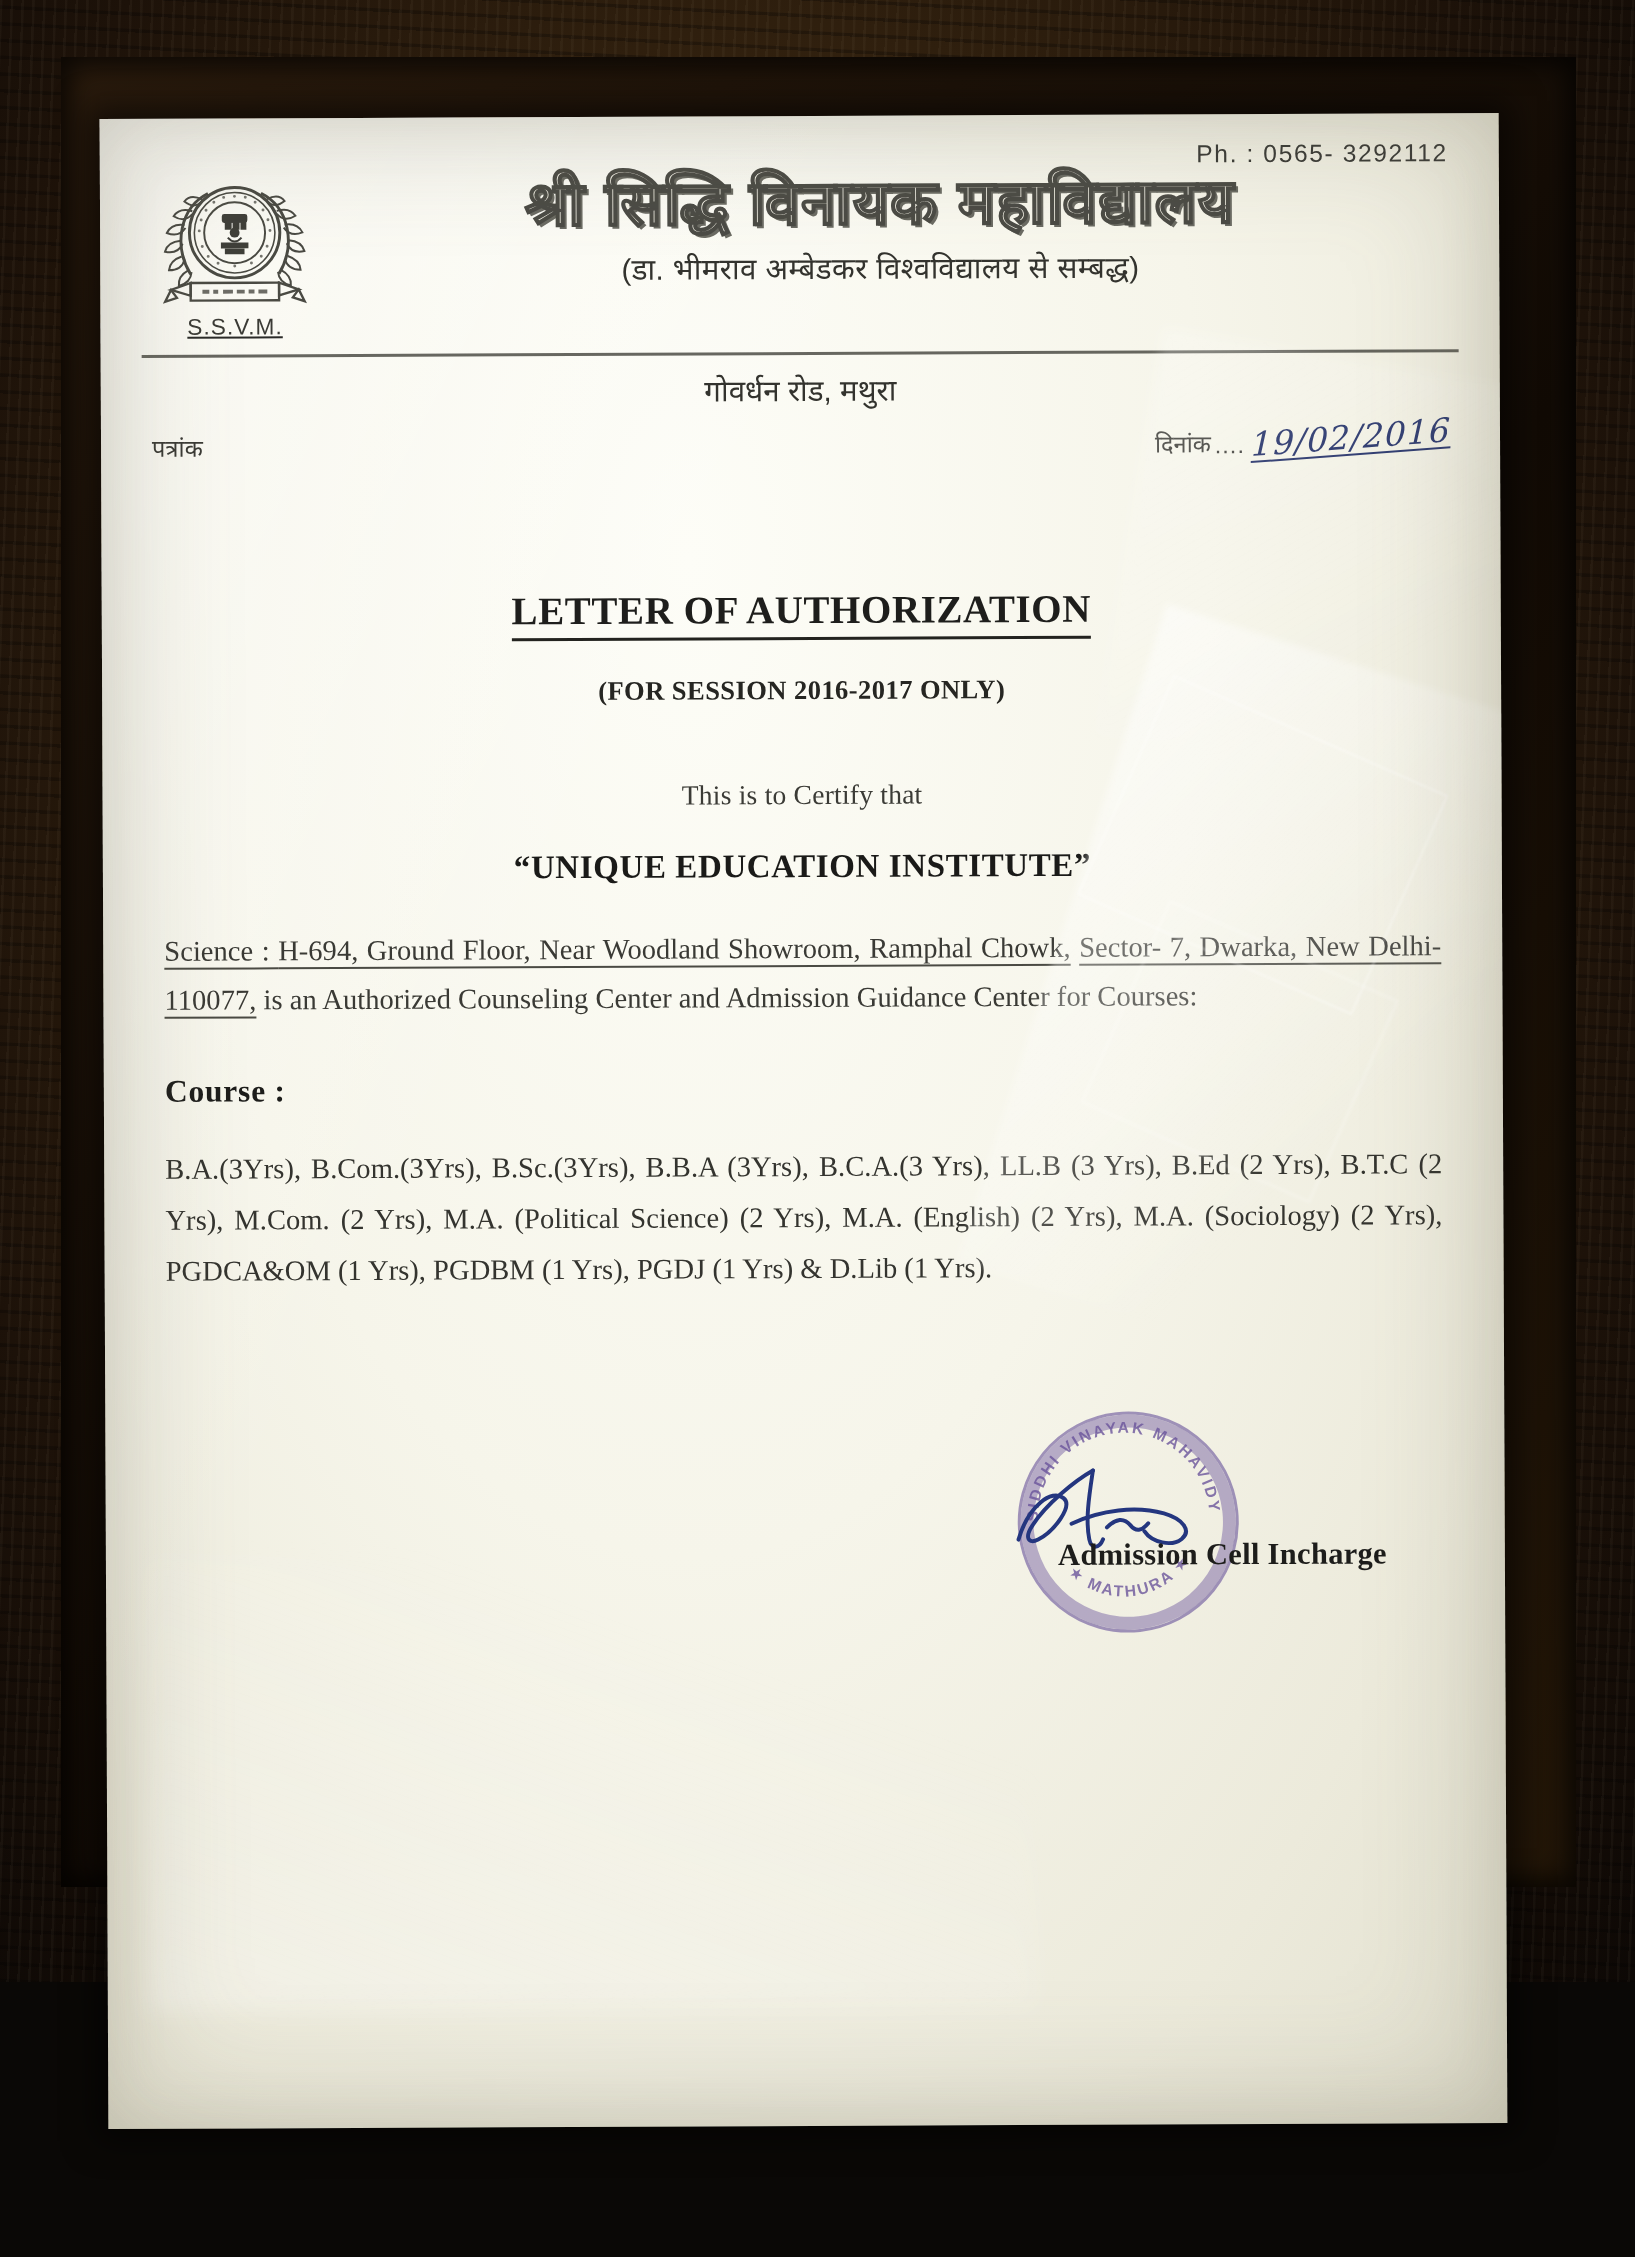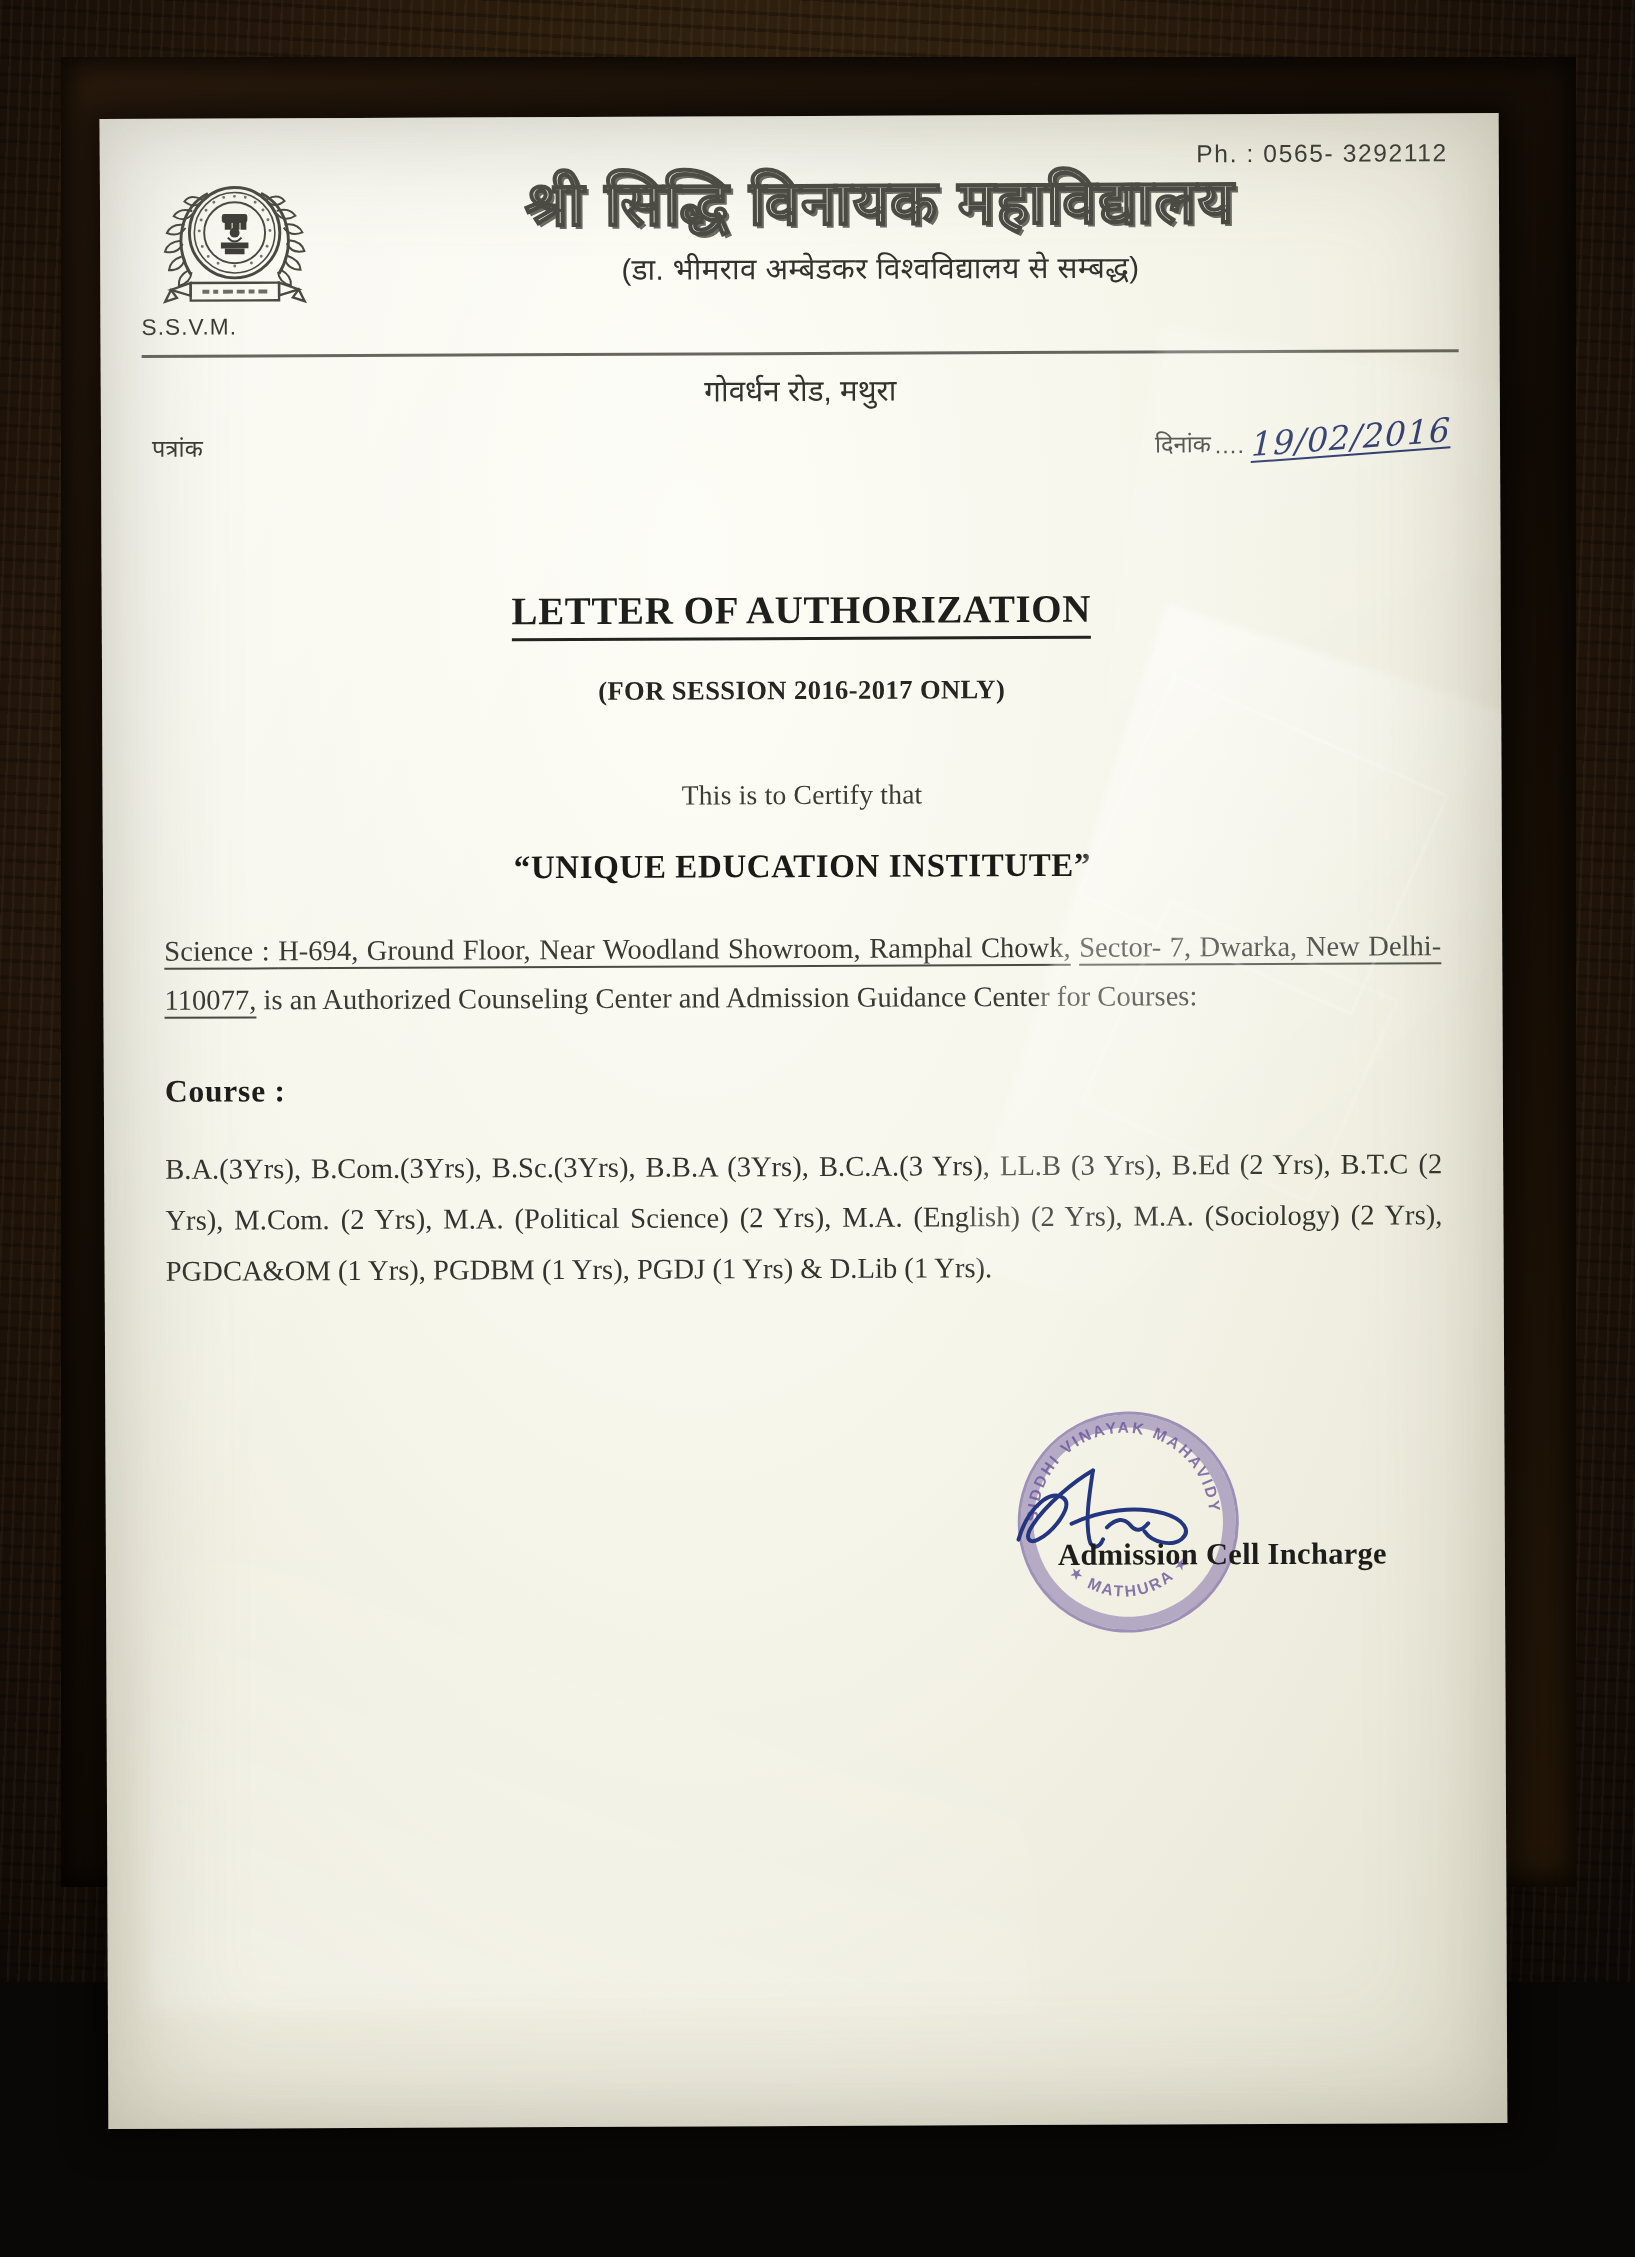--- a/index.html
+++ b/index.html
@@ -60,21 +60,21 @@
 
   
   .letterhead{position:relative;padding:25.6px 41px 0 41px;}
   .phone{
     position:absolute;right:51px;top:25.6px;
     font-family:"Liberation Sans","DejaVu Sans",sans-serif;
     font-size:24.6px;letter-spacing:1.6px;color:#3a3a36;white-space:nowrap;
   }
   .head-row{display:flex;align-items:flex-start;margin-top:23.6px;}
 
-  .logo-wrap{width:187px;flex:0 0 187px;padding-top:3.9px;}
+  .logo-wrap{width:187px;flex:0 0 187px;text-align:center;padding-top:3.9px;text-decoration:underline;}
   .logo{position:relative;width:167px;height:148px;margin:0 auto;}
   .ssvm{
     font-family:"Liberation Sans","DejaVu Sans",sans-serif;
     font-size:22.7px;letter-spacing:1px;color:#3b3b36;margin-top:-5.9px;
   }
 
   .title-block{flex:1;text-align:center;padding-right:25.6px;}
   .hindi-title{
     font-family:"Liberation Sans","DejaVu Sans",sans-serif;
     font-size:61px;font-weight:700;line-height:1.05;

